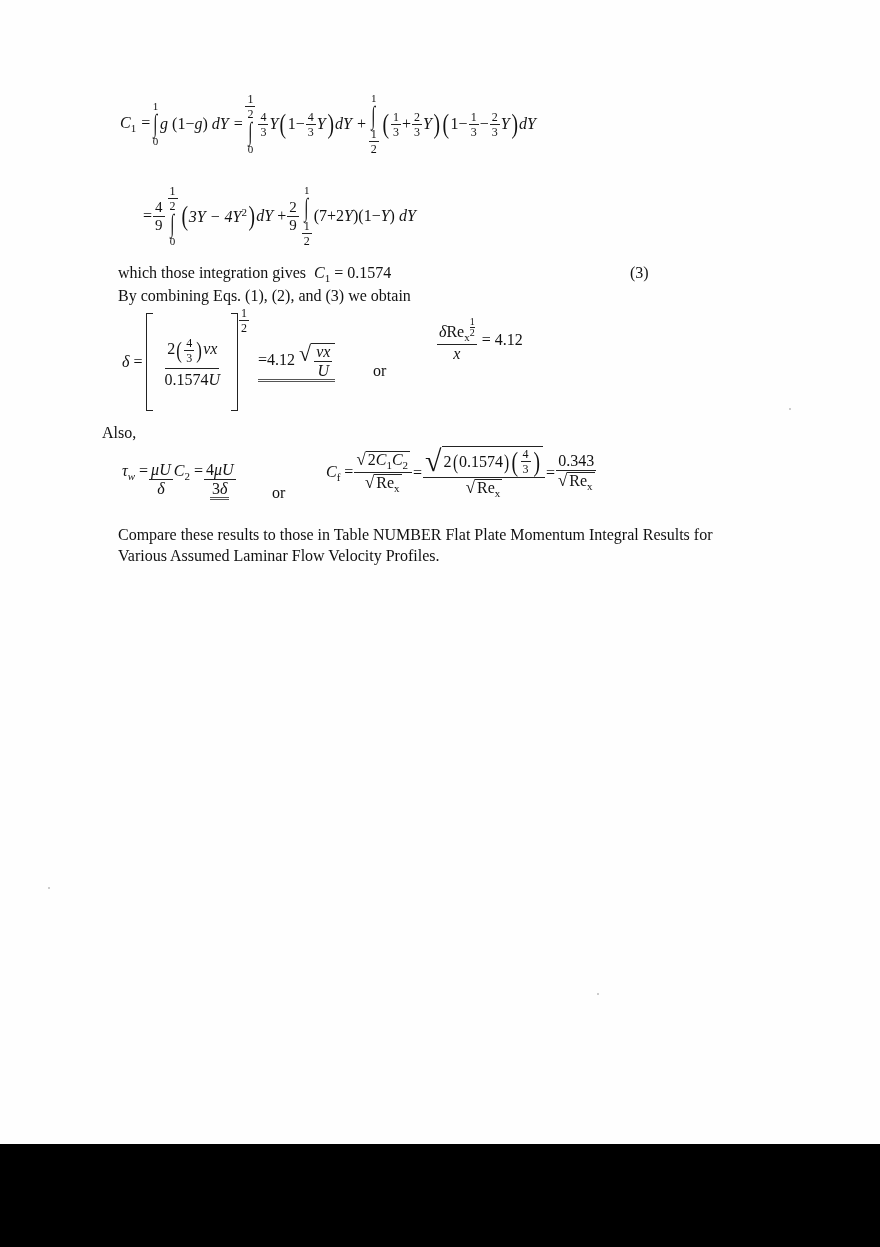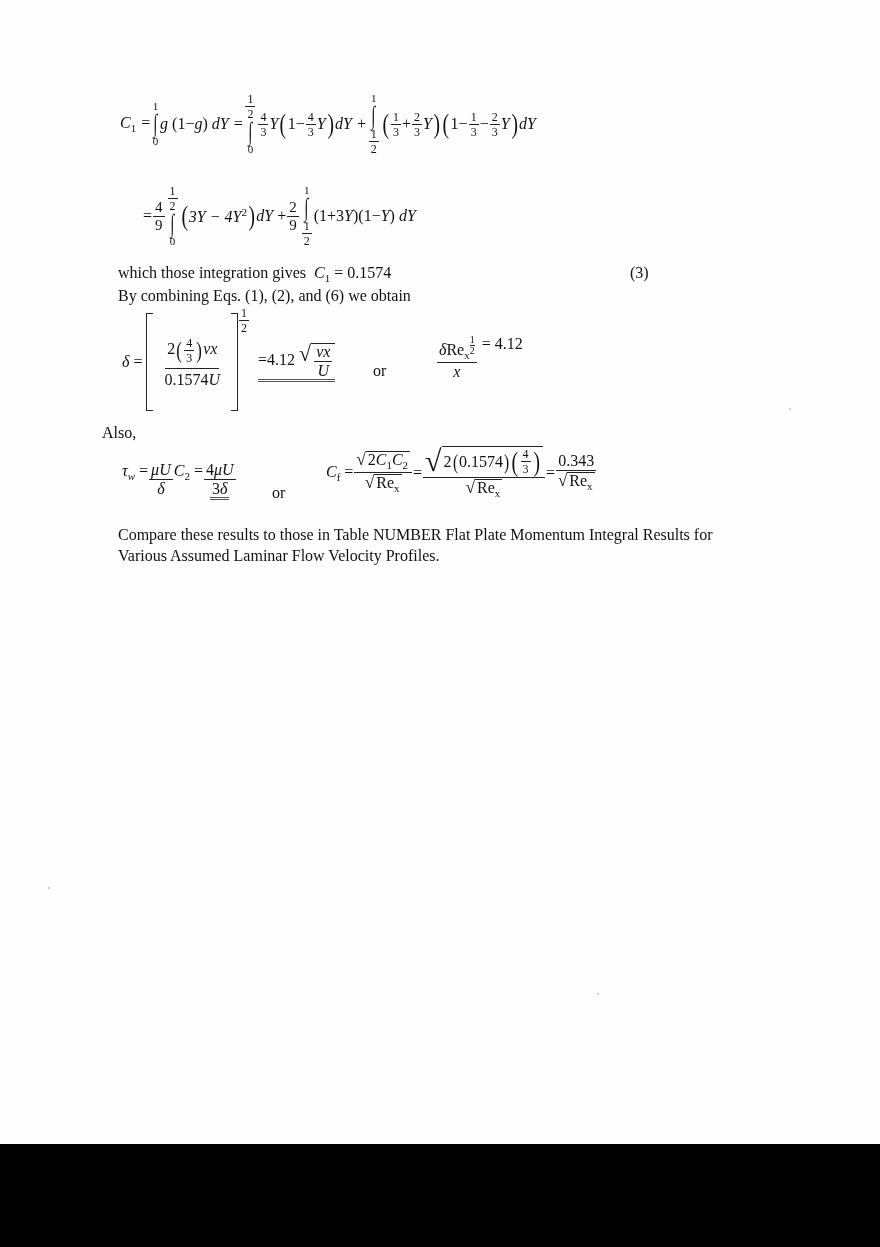--- a/index.html
+++ b/index.html
@@ -120,30 +120,30 @@
         <span class="den">9</span>
       </span>
     <span class="intg">
         <span class="lim">1</span>
         <span class="sym">∫</span>
         <span class="lim"><span class="frac small">
             <span class="num">1</span>
             <span class="den">2</span>
           </span></span>
       </span>
-    <span><span class="r">(1+3</span>Y<span class="r">)(1−</span>Y<span class="r">)</span>&nbsp;dY</span>
+    <span><span class="r">(7+2</span>Y<span class="r">)(1−</span>Y<span class="r">)</span>&nbsp;dY</span>
   </div>
 
   <div class="abs t" style="left:118px; top:264px;">
     <span>which those integration gives</span>
     <span class="m">&nbsp;C<sub class="r sm">1</sub></span><span>&nbsp;=&nbsp;</span><span>0.1574</span>
   </div>
   <div class="abs t" style="left:630px; top:264px;">(3)</div>
 
-  <div class="abs t" style="left:118px; top:287px;">By combining Eqs. (1), (2), and (6) we obtain</div>
+  <div class="abs t" style="left:118px; top:287px;">By combining Eqs. (1), (2), and (3) we obtain</div>
 
   <div class="abs m" style="left:122px; top:312px; height:100px; display:flex; align-items:center;">
     <span>δ&nbsp;<span class="r">=</span></span>
     <span style="display:inline-flex; align-items:center; margin-left:4px;">
       <span style="display:inline-block; width:6px; height:96px; border:1px solid #222; border-right:none;"></span>
       <span class="frac" style="font-size:16px; padding:0 8px;">
         <span class="num" style="padding-bottom:4px;"><span class="r">2</span><span class="paren" style="font-size:24px;">(</span><span class="frac small">
               <span class="num">4</span>
               <span class="den">3</span>
             </span><span class="paren" style="font-size:24px;">)</span>νx</span>
@@ -160,21 +160,21 @@
       <span class="sqrt">
           <span class="rad">√</span>
           <span class="body"><span class="frac">
               <span class="num">νx</span>
               <span class="den">U</span>
             </span></span>
         </span>
     </span>
   </div>
   <div class="abs t" style="left:373px; top:362px;">or</div>
-  <div class="abs m" style="left:436px; top:335px; display:flex; ">
+  <div class="abs m" style="left:436px; top:317px; display:flex; align-items:center;">
     <span class="frac" style="font-size:16px;">
       <span class="num">δ<span class="r">Re</span><sub class="r sm">x</sub><sup class="r" style="display:inline-flex;flex-direction:column;font-size:10px;line-height:1;vertical-align:12px;">
             <span style="border-bottom:1px solid #222;">1</span>
             <span>2</span>
           </sup></span>
       <span class="den">x</span>
     </span>
     <span class="r">&nbsp;=&nbsp;</span>
       <span class="r">4.12</span>
   </div>

